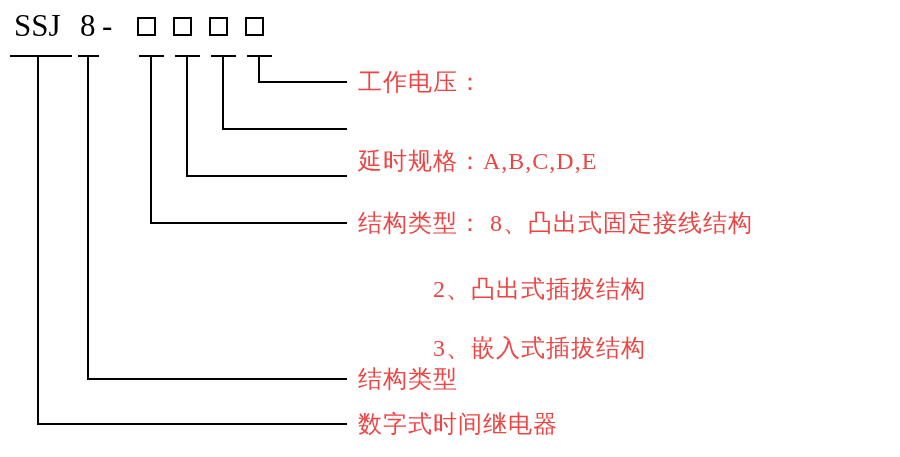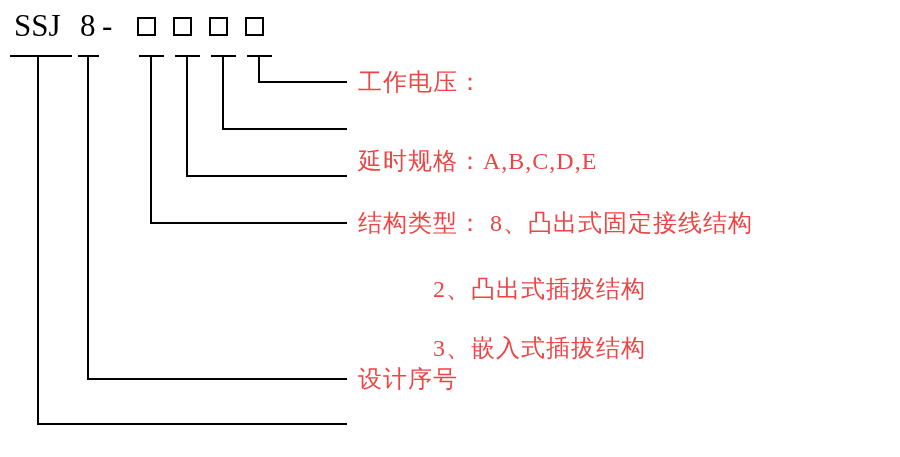--- a/index.html
+++ b/index.html
@@ -78,15 +78,16 @@
   <div class="hline" style="left:186px; top:175px; width:161px;"></div>
   <div class="hline" style="left:150px; top:222px; width:197px;"></div>
   <div class="hline" style="left:87px;  top:378px; width:260px;"></div>
   <div class="hline" style="left:37px;  top:423px; width:310px;"></div>
 
   <div class="label" style="left:358px; top:82px;">工作电压：</div>
   <div class="label" style="left:358px; top:129px;margin-top:32px;">延时规格：A,B,C,D,E</div>
   <div class="label" style="left:358px; top:223px;">结构类型： 8、凸出式固定接线结构</div>
   <div class="label" style="left:433px; top:289px;">2、凸出式插拔结构</div>
   <div class="label" style="left:433px; top:336px;margin-top:12px;">3、嵌入式插拔结构</div>
-  <div class="label" style="left:358px; top:379px;">设计序号</div>
+  <div class="label" style="left:358px; top:379px;">结构类型</div>
+  <div class="label" style="left:358px; top:424px;">数字式时间继电器</div>
 
 </div>
 
 </body></html>

